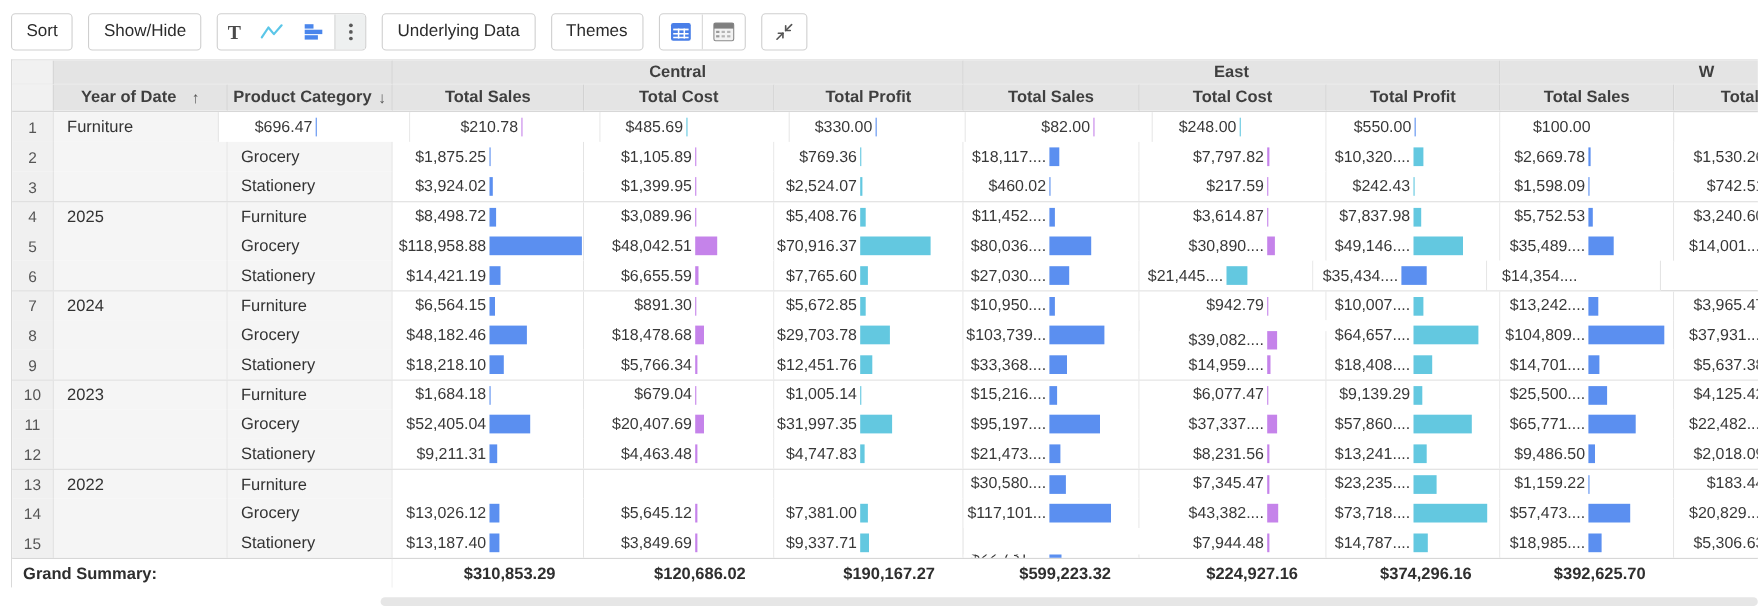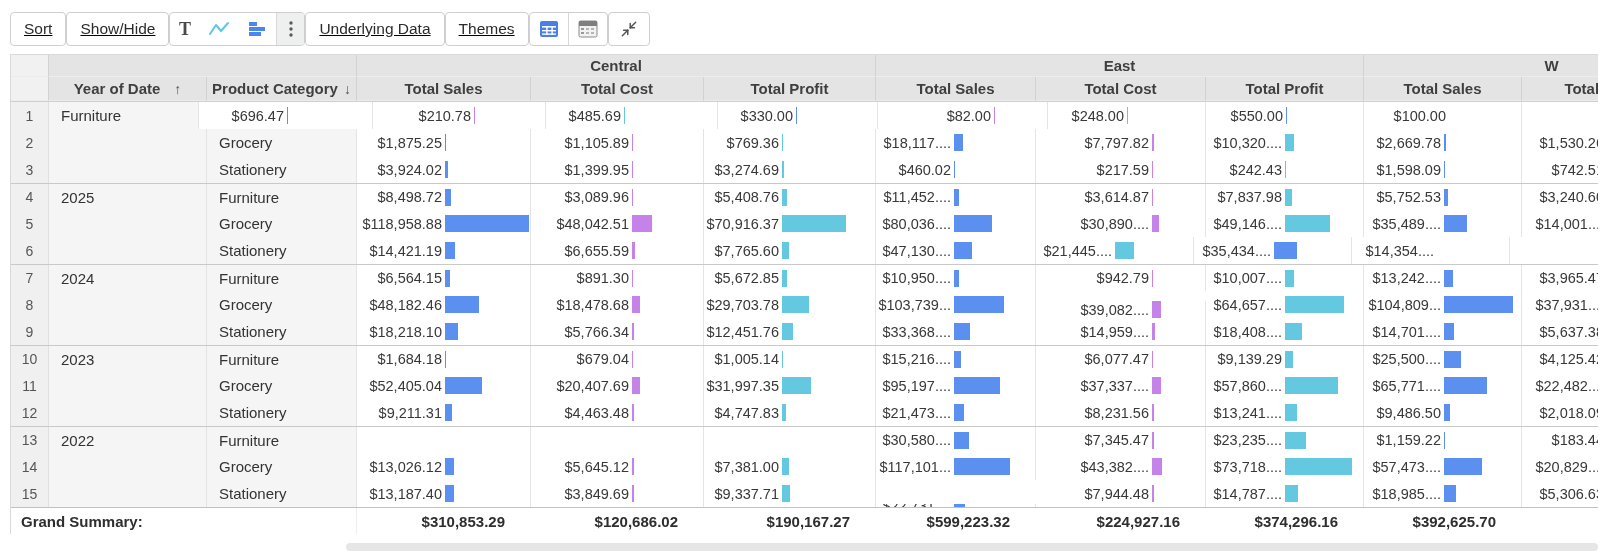--- a/index.html
+++ b/index.html
@@ -1,18 +1,18 @@
 <!DOCTYPE html>
 <html><head>
 <meta charset="utf-8">
 <style>
   html,body{margin:0;padding:0;background:#fff;width:1604px;height:552px;overflow:hidden;
     font-family:"Liberation Sans",sans-serif;-webkit-font-smoothing:antialiased;}
   
-  .toolbar{display:flex;align-items:center;gap:0;padding:9px 0 0 10px;height:40px;text-decoration:underline;}
+  .toolbar{display:flex;align-items:center;gap:14px;padding:9px 0 0 10px;height:40px;}
   .tbtn{display:flex;align-items:center;justify-content:center;height:34px;padding:0 13px;
     background:#fff;border:1px solid #cfcfcf;border-radius:4px;font-size:15.5px;color:#2b2b2b;
     cursor:pointer;white-space:nowrap;box-sizing:border-box;}
   .btngroup{display:flex;align-items:stretch;height:34px;border:1px solid #cfcfcf;border-radius:4px;
     background:#fff;box-sizing:border-box;overflow:hidden;}
   .seg{display:flex;align-items:center;justify-content:center;width:38px;cursor:pointer;}
   .seg.narrow{width:30px;}
   .seg.gray{background:#eef0f0;border-left:1px solid #d8d8d8;width:27px;}
   .seg + .seg.bordered{border-left:1px solid #d8d8d8;}
   .icon{display:flex;align-items:center;justify-content:center;}
@@ -271,21 +271,21 @@
           <div class="dbar" style="width: 3px; background: rgb(91, 143, 240);"></div>
         </div>
       </div>
       <div class="cell mcell" style="flex: 0 0 173px;">
         <div class="mtext" style="flex: 0 0 101px;">$1,399.95</div>
         <div class="barzone">
           <div class="dbar" style="width: 1px; background: rgb(197, 131, 234);"></div>
         </div>
       </div>
       <div class="cell mcell" style="flex: 0 0 172px;">
-        <div class="mtext" style="flex: 0 0 78px;">$3,274.69</div>
+        <div class="mtext" style="flex: 0 0 78px;">$2,524.07</div>
         <div class="barzone">
           <div class="dbar" style="width: 2px; background: rgb(99, 200, 224);"></div>
         </div>
       </div>
       <div class="cell mcell" style="flex: 0 0 160px;">
         <div class="mtext" style="flex: 0 0 78px;">$460.02</div>
         <div class="barzone">
           <div class="dbar" style="width: 1px; background: rgb(91, 143, 240);"></div>
         </div>
       </div>
@@ -427,21 +427,21 @@
           <div class="dbar" style="width: 3px; background: rgb(197, 131, 234);"></div>
         </div>
       </div>
       <div class="cell mcell" style="flex: 0 0 172px;">
         <div class="mtext" style="flex: 0 0 78px;">$7,765.60</div>
         <div class="barzone">
           <div class="dbar" style="width: 7px; background: rgb(99, 200, 224);"></div>
         </div>
       </div>
       <div class="cell mcell" style="flex: 0 0 160px;">
-        <div class="mtext" style="flex: 0 0 78px;">$47,130....</div>
+        <div class="mtext" style="flex: 0 0 78px;">$27,030....</div>
         <div class="barzone">
           <div class="dbar" style="width: 18px; background: rgb(91, 143, 240);"></div>
         </div>
       </div>
       <div class="cell mcell" style="flex: 0 0 158px;">
         <div class="mtext" style="flex: 0 0 79px;">$21,445....</div>
         <div class="barzone">
           <div class="dbar" style="width: 19px; background: rgb(99, 200, 224);"></div>
         </div>
       </div>

